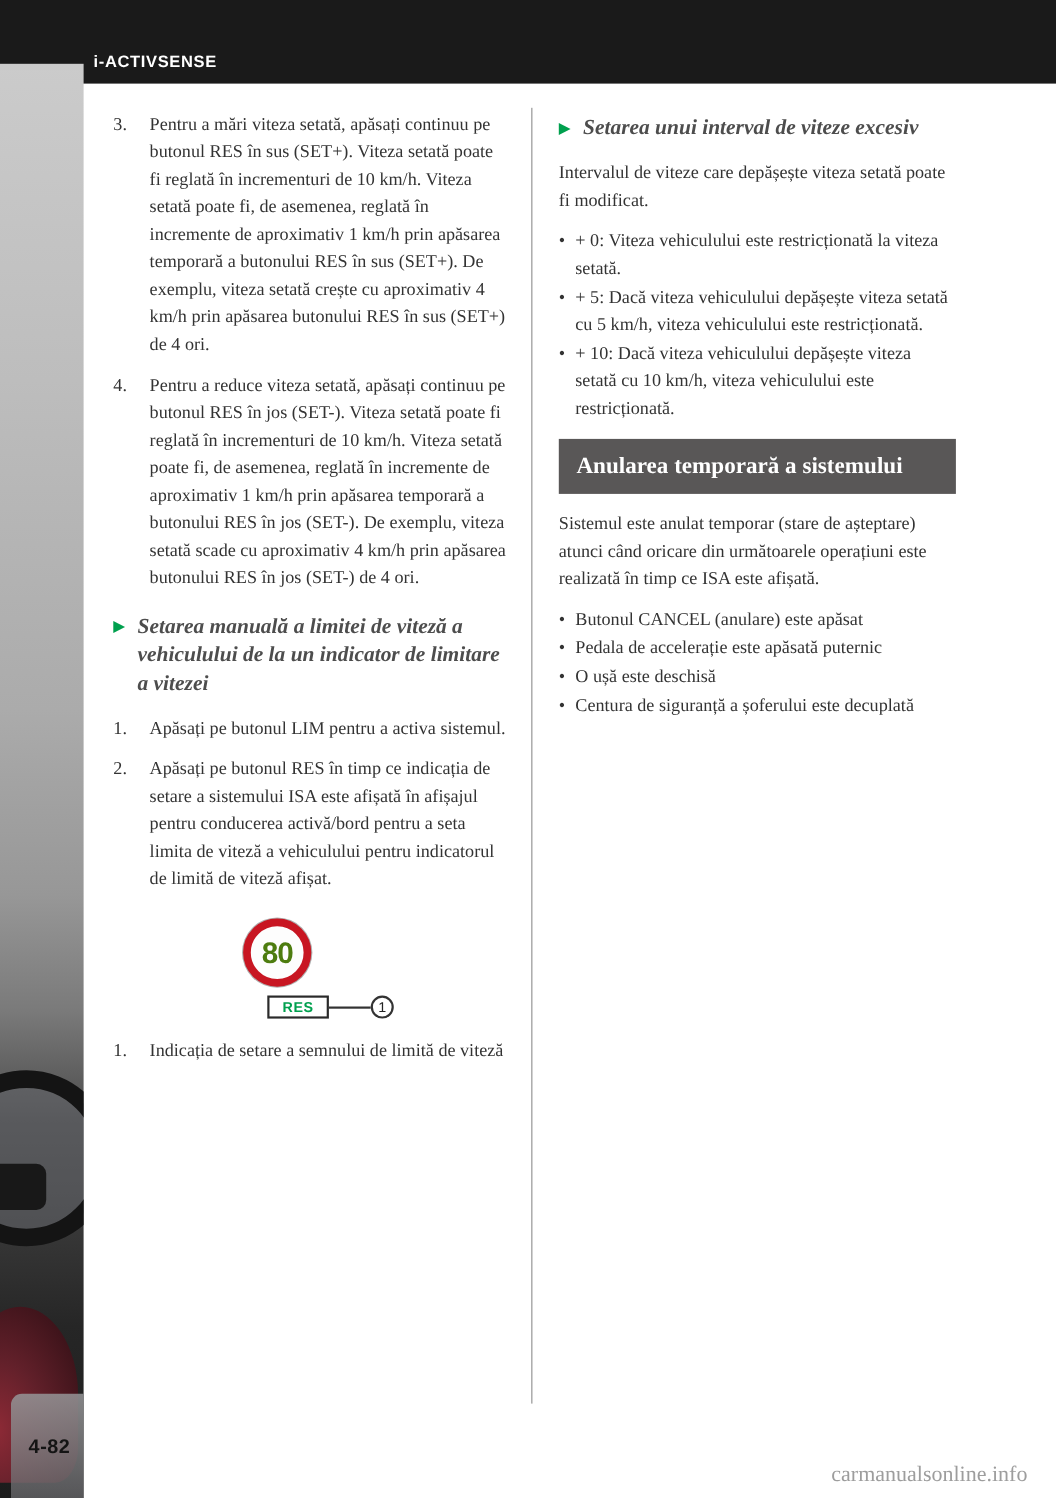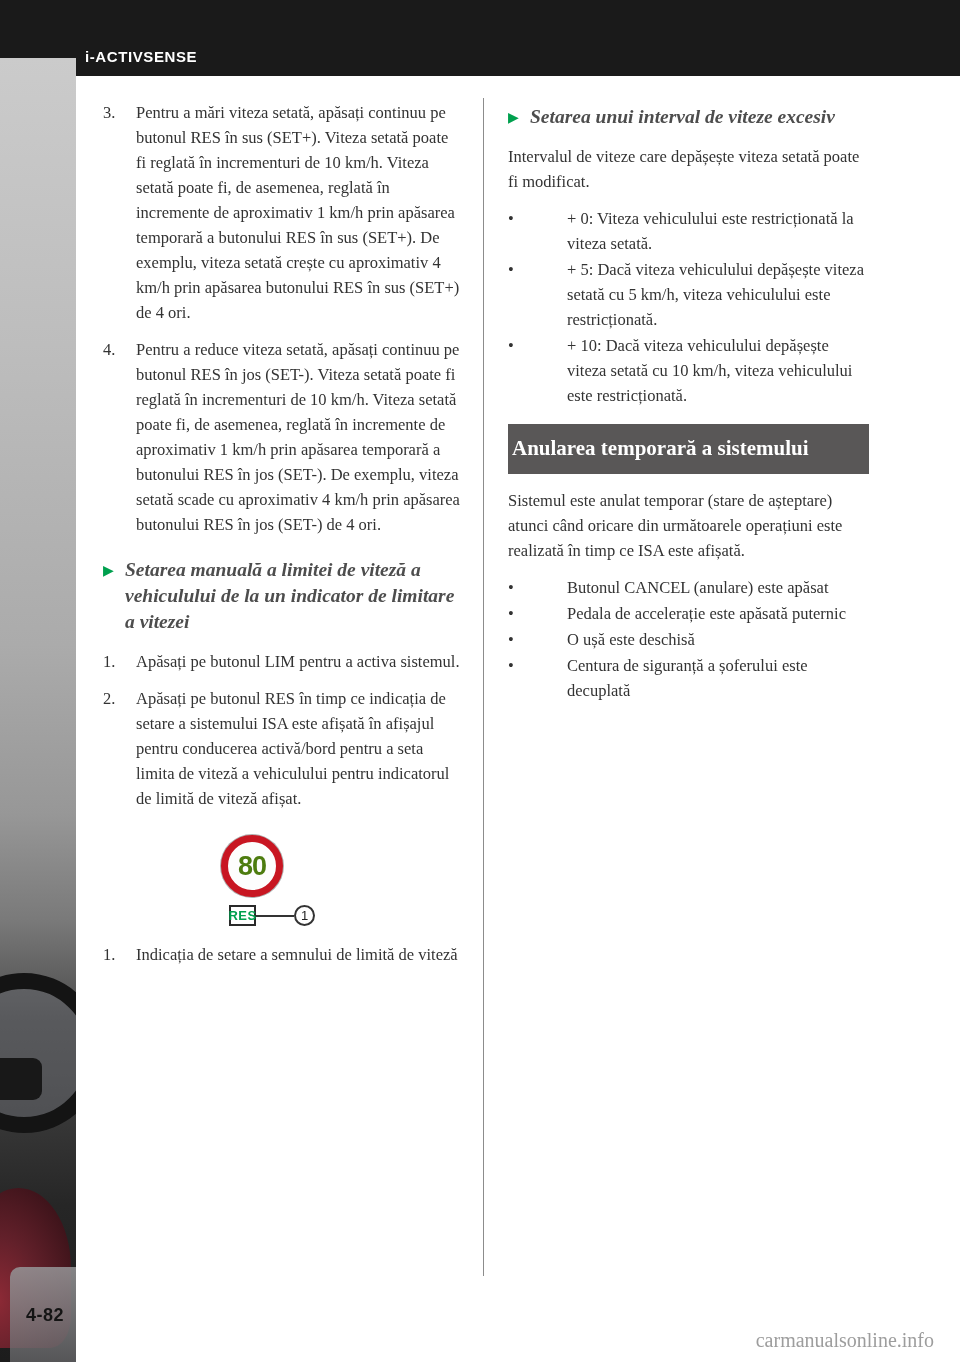--- a/index.html
+++ b/index.html
@@ -77,47 +77,47 @@
   }
   .sec-head .ht {
     font-style:italic; font-weight:bold; font-size:19.5px;
     line-height:26px; color:#4d4d4d;
   }
 
   .para { margin-bottom:12px; }
 
   .bullet { display:flex; margin-bottom:1px; }
   .bullet .b { flex:none; width:15px; }
-  .bullet .txt { flex:1;margin-left:44px; }
+  .bullet .txt { flex:1; }
   .bullet-group { margin-bottom:6px; }
 
   .gray-box {
     background:#595757; color:#ffffff;
-    padding:11px 16px 12px 4px;
+    padding:11px 16px 12px 16px;
     font-weight:bold; font-size:21px; line-height:27px;
     margin:16px 0 14px 0;
   }
 
   
   .figure { margin:24px 0 16px 118px; }
   .sign {
     width:62px; height:62px;
     border:7px solid #c81622; border-radius:50%;
     background:#fdfdfd;
     display:flex; align-items:center; justify-content:center;
     box-shadow:0 0 0 1px #b0b0b0;
   }
   .sign span {
     font-weight:bold; font-size:27px; color:#4d7c0f;
     font-family:"Liberation Sans", sans-serif; letter-spacing:-1px;
   }
   .res-row { display:flex; align-items:center; margin-top:8px; margin-left:8px; }
   .res-box {
-    width:27px; height:21px; border:2px solid #2a2a2a; background:#ffffff;
-    display:flex; align-items:center; justify-content:center;
+    width:56px; height:21px; border:2px solid #2a2a2a; background:#ffffff;
+    display:flex; align-items:center; justify-content:center;margin-left:14px;
   }
   .res-box span {
     color:#00a04e; font-weight:bold; font-size:13px;
     font-family:"Liberation Sans", sans-serif; letter-spacing:0.5px;
   }
   .callout-line { width:38px; height:2px; background:#333333; }
   .callout {
     width:21px; height:21px; border:2px solid #333333; border-radius:50%;
     display:flex; align-items:center; justify-content:center;
     font-size:13px; color:#222222; background:#ffffff;

